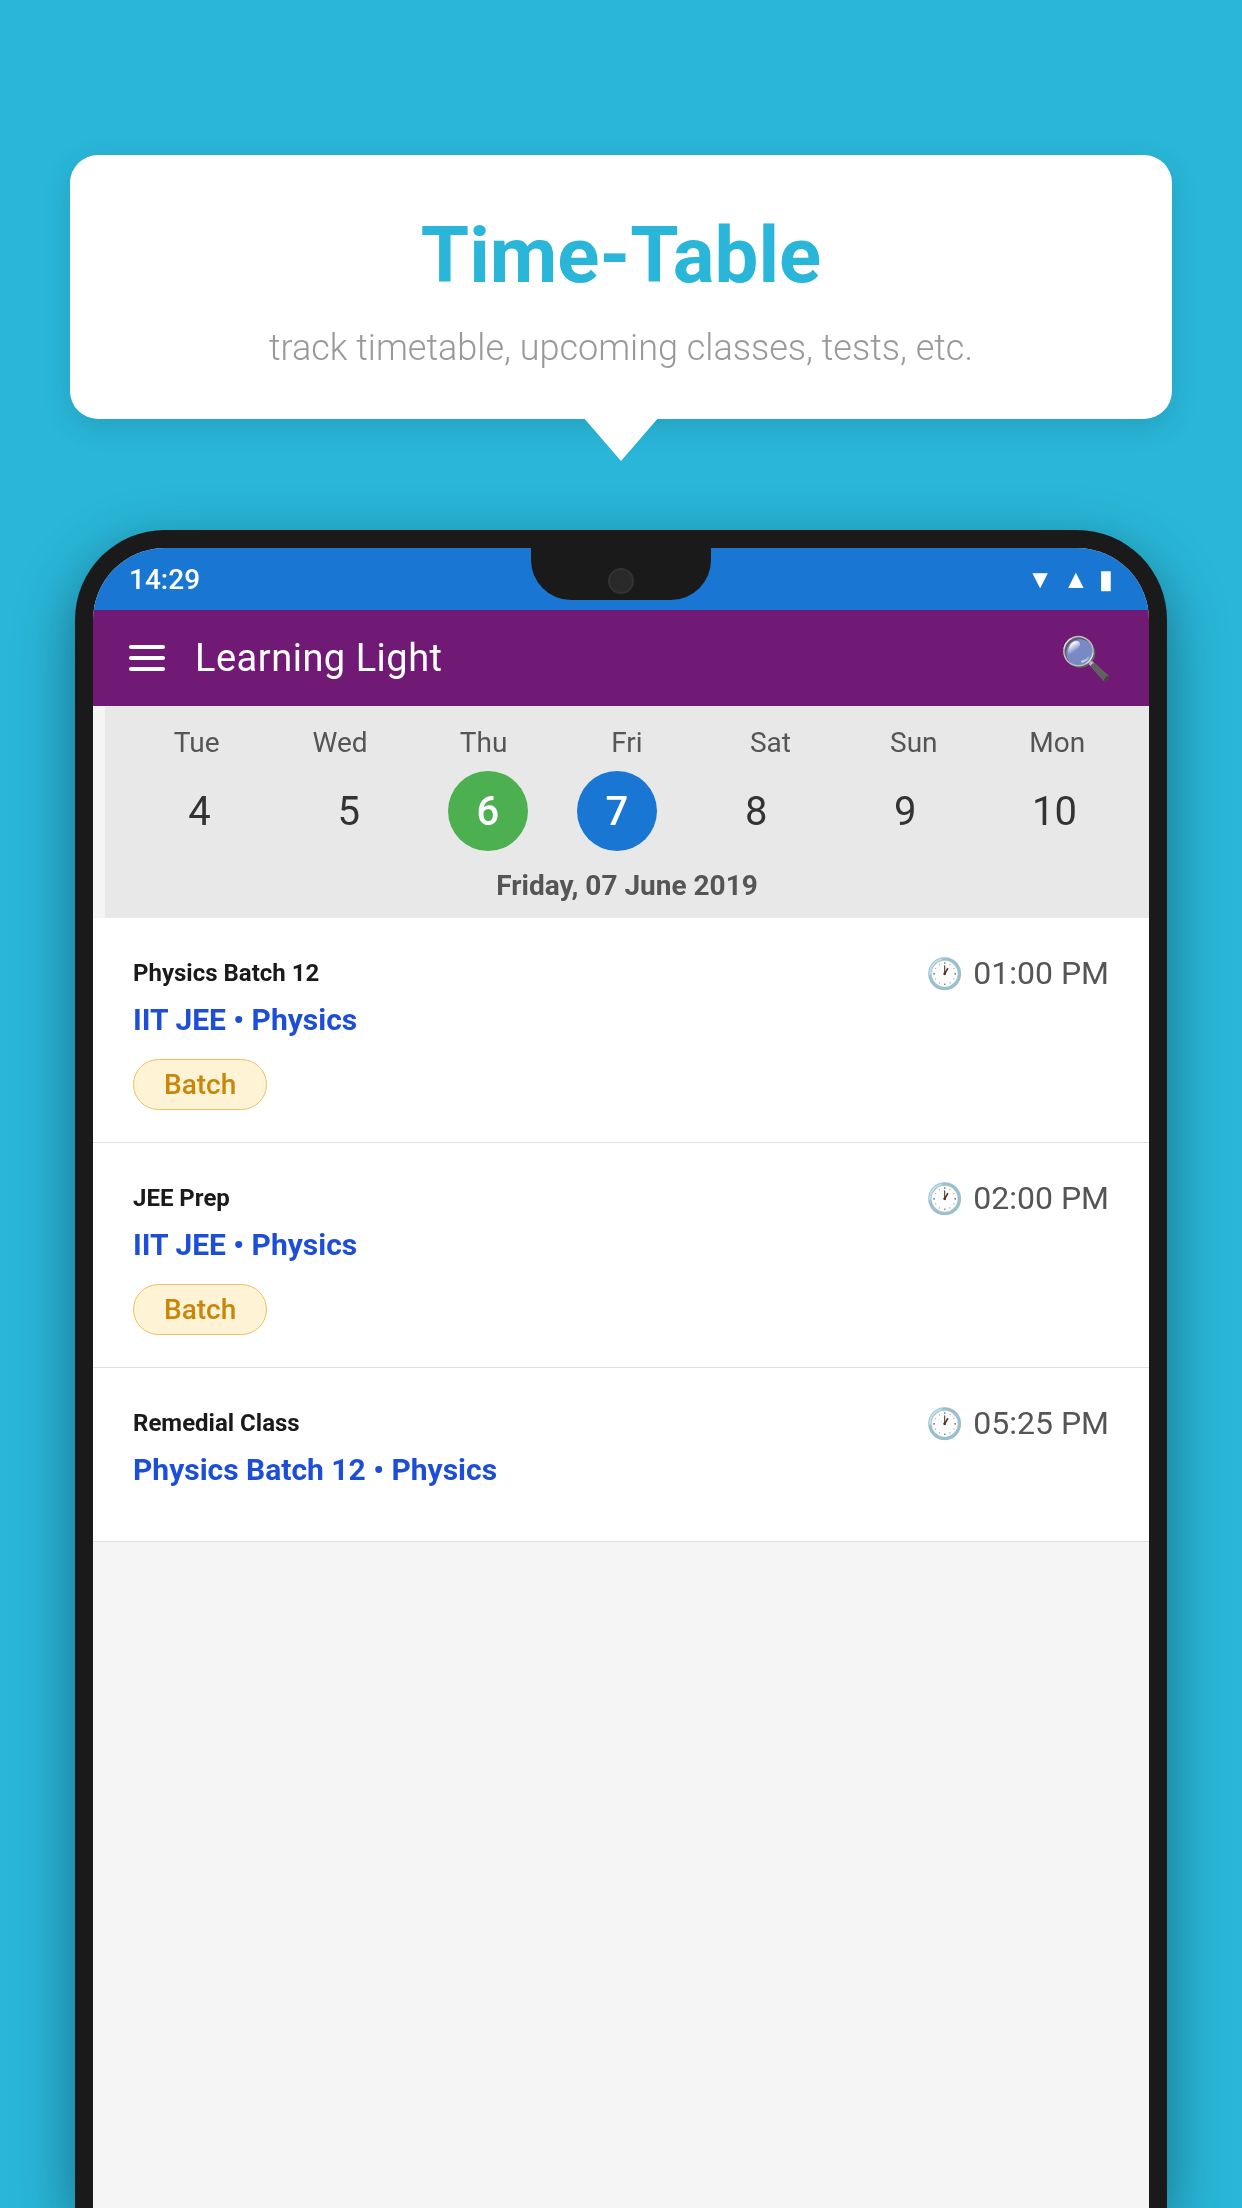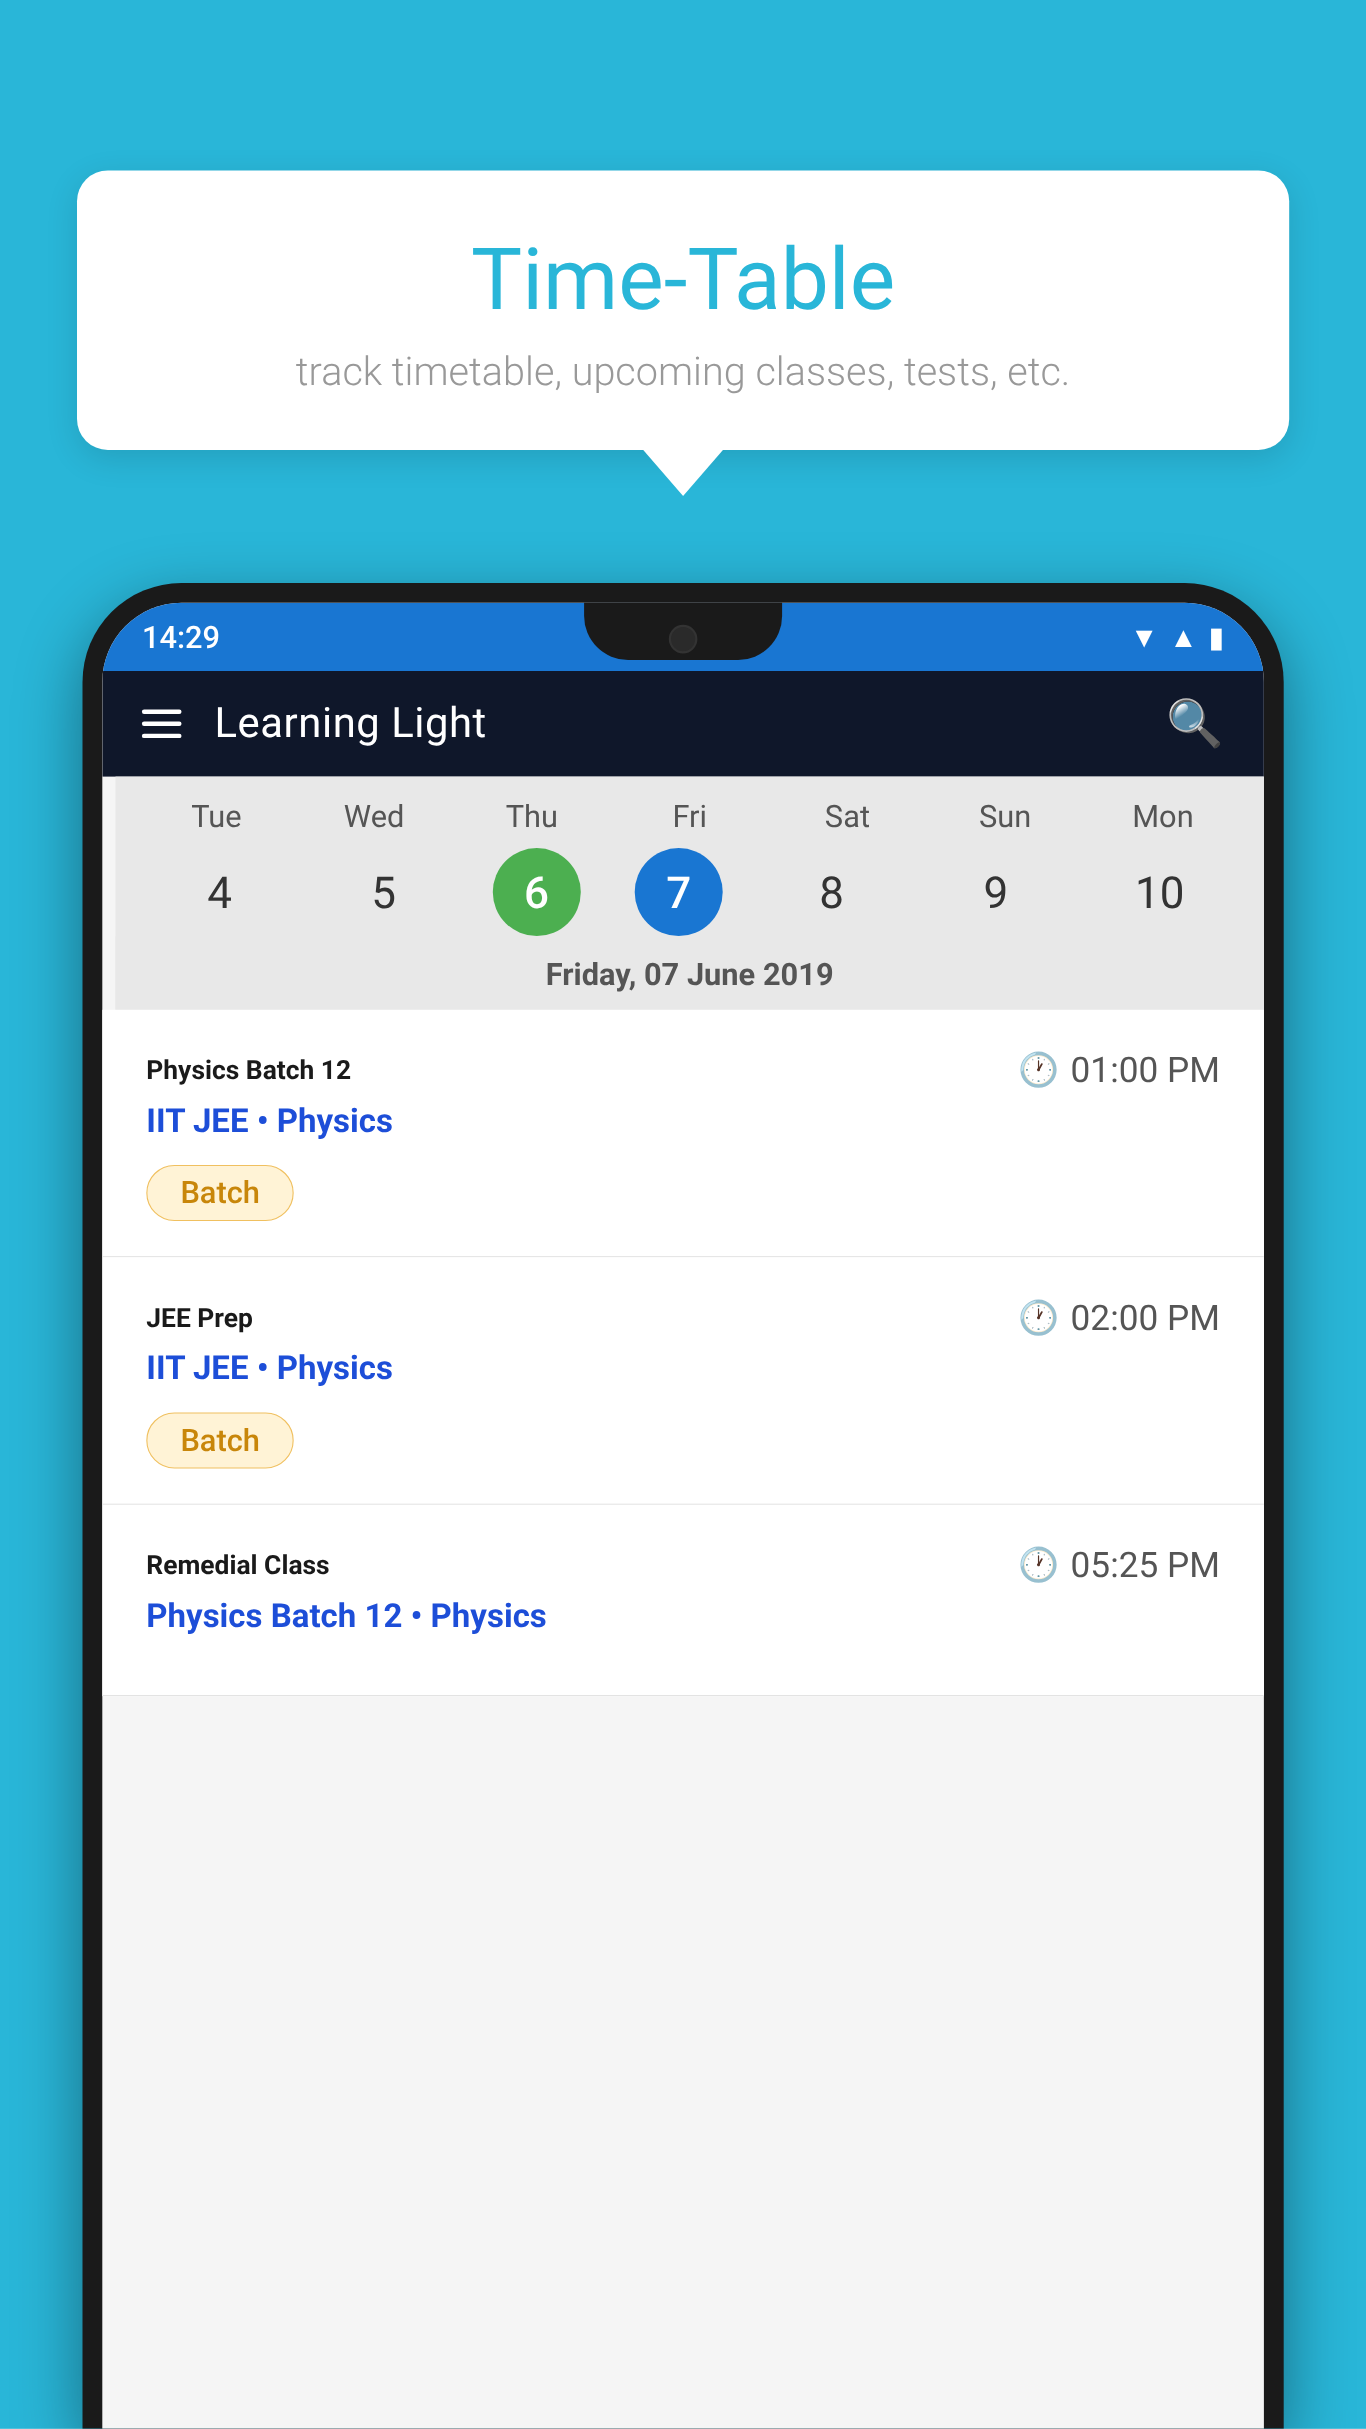--- a/index.html
+++ b/index.html
@@ -36,22 +36,22 @@
       width: 0;
       height: 0;
       border-left: 38px solid transparent;
       border-right: 38px solid transparent;
       border-top: 44px solid white;
     }
 
     .tooltip-title {
       font-size: 78px;
       color: #29b6d8;
-      font-weight: 400;
-      margin-bottom: 16px;
+      font-weight: 700;
+      margin-bottom: 26px;
     }
 
     .tooltip-subtitle {
       font-size: 36px;
       color: #999;
       font-weight: 300;
     }
 
     
     .phone-frame {
@@ -121,21 +121,21 @@
       gap: 10px;
     }
 
     .wifi-icon, .signal-icon, .battery-icon {
       color: white;
       font-size: 26px;
     }
 
     
     .app-bar {
-      background: #0f172a;
+      background: #701a75;
       height: 96px;
       display: flex;
       align-items: center;
       padding: 0 36px;
       gap: 30px;
     }
 
     .hamburger-icon {
       color: white;
       font-size: 40px;

